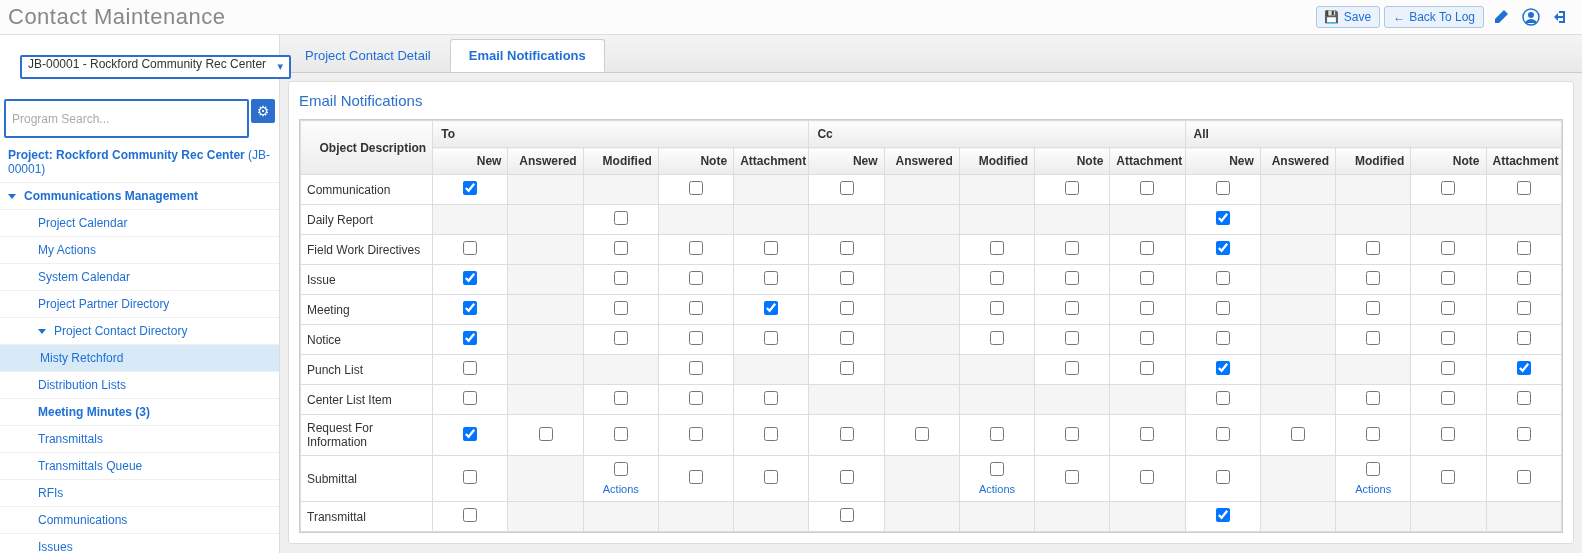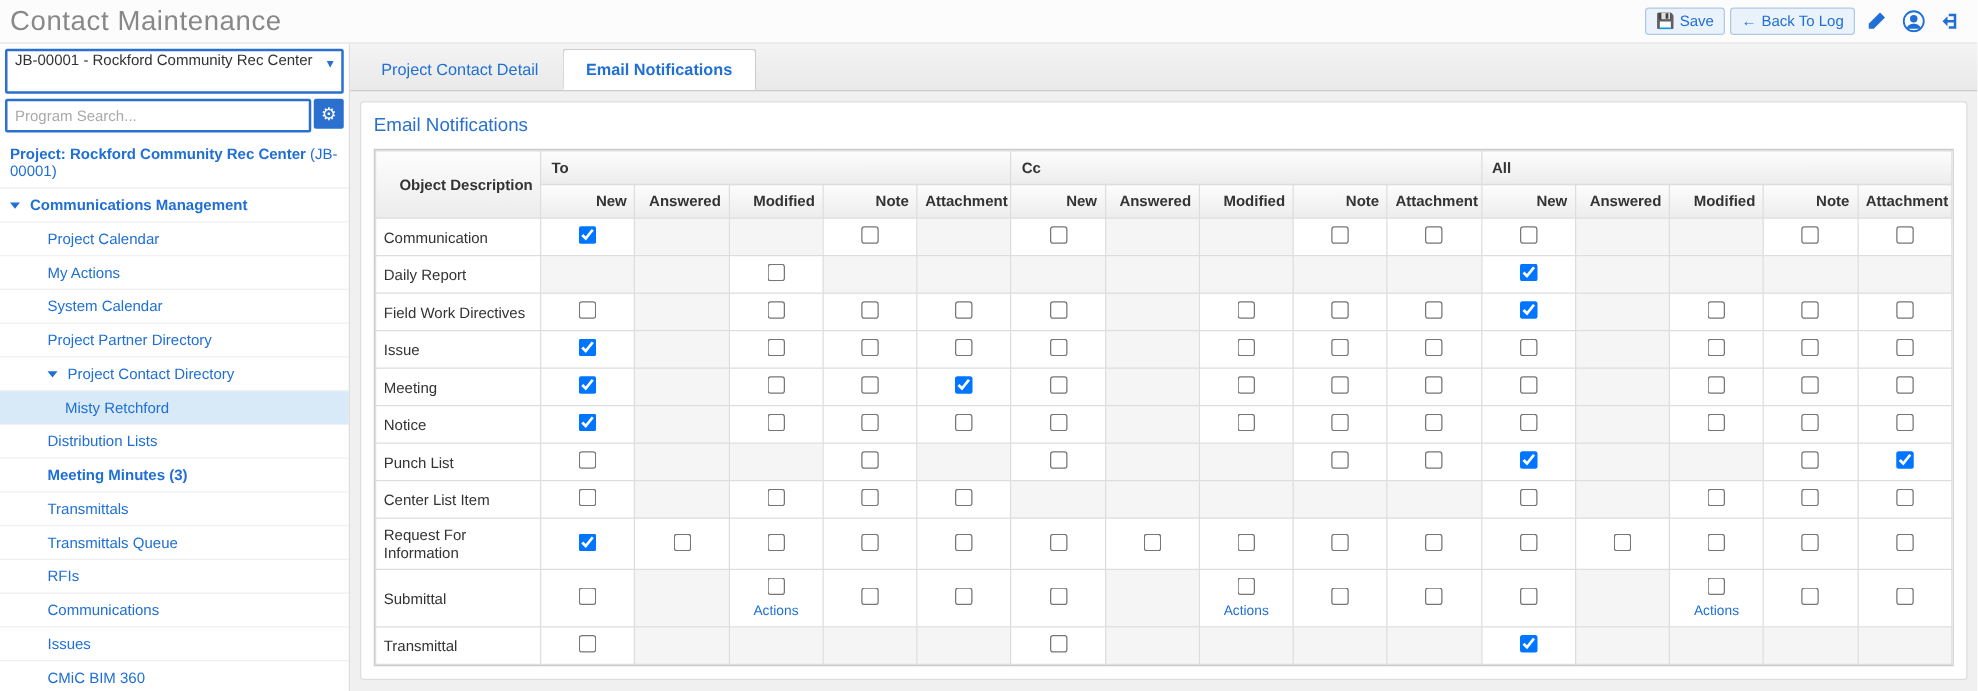--- a/index.html
+++ b/index.html
@@ -58,22 +58,22 @@
   display: flex;
 }
 .sidebar {
   width: 280px;
   flex-shrink: 0;
   border-right: 1px solid #ddd;
   background: #fff;
 }
 .project-select {
   width: calc(100% - 8px);
-  margin: 4px;
-  height: 36px;
+  margin: 20px;
+  height: 24px;
   border: 2px solid #2b70cf;
   border-radius: 2px;
   padding: 0 6px;
   font-size: 12px;
   background: #fff;
   color: #333;
   position: relative;
 }
 .project-select::after {
   content: "▾";
@@ -83,21 +83,21 @@
   color: #2b70cf;
   font-size: 11px;
 }
 .search-row {
   display: flex;
   margin: 4px;
   gap: 2px;
 }
 .search-input {
   flex: 1;
-  height: 27px;
+  height: 39px;
   border: 2px solid #2b70cf;
   border-radius: 2px;
   padding: 0 6px;
   font-size: 12px;
 }
 .search-input::placeholder { color: #aaa; }
 .gear-btn {
   width: 24px;
   height: 24px;
   background: #2b70cf;
@@ -122,21 +122,21 @@
   padding: 6px 8px 6px 20px;
   color: #1f6fd4;
   cursor: pointer;
   border-bottom: 1px solid #f0f0f0;
   display: flex;
   align-items: center;
   gap: 4px;
 }
 .tree-item.level0 { padding-left: 8px; font-weight: bold; }
 .tree-item.level1 { padding-left: 38px; }
-.tree-item.level2 { padding-left: 52px; }
+.tree-item.level2 { padding-left: 40px; }
 .tree-item.expanded::before,
 .tree-item.collapsed::before {
   content: "";
   display: inline-block;
   width: 0; height: 0;
   margin-right: 4px;
 }
 .tree-item.expanded::before {
   border-left: 4px solid transparent;
   border-right: 4px solid transparent;

